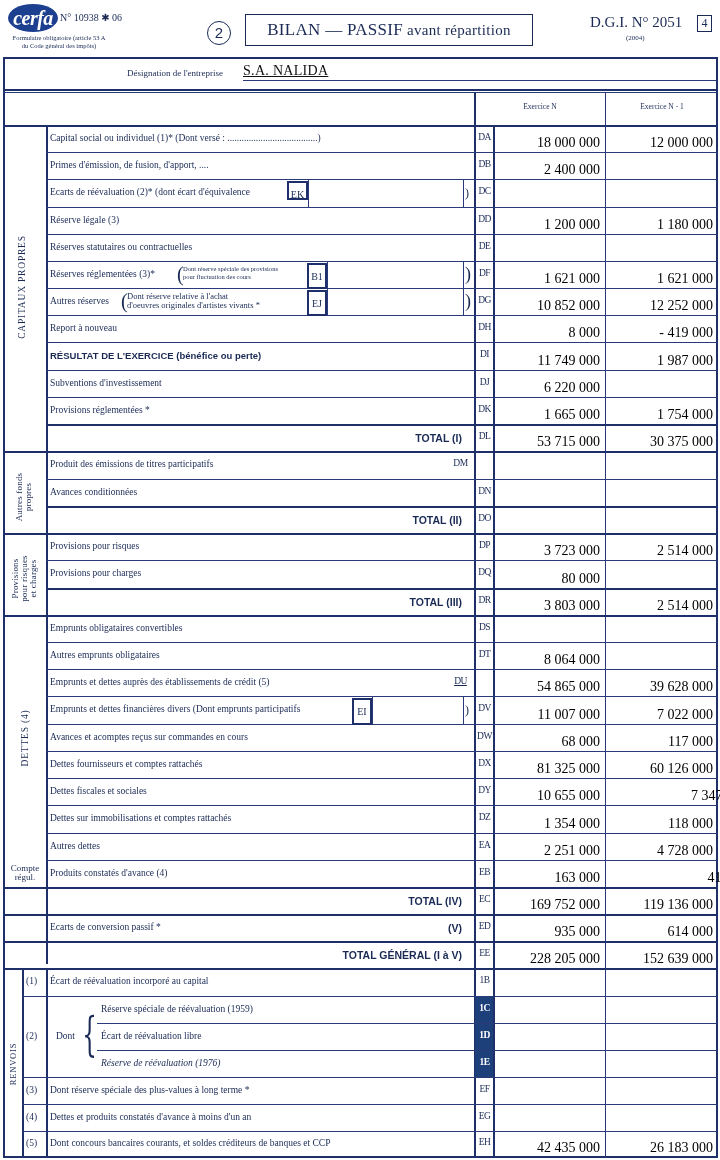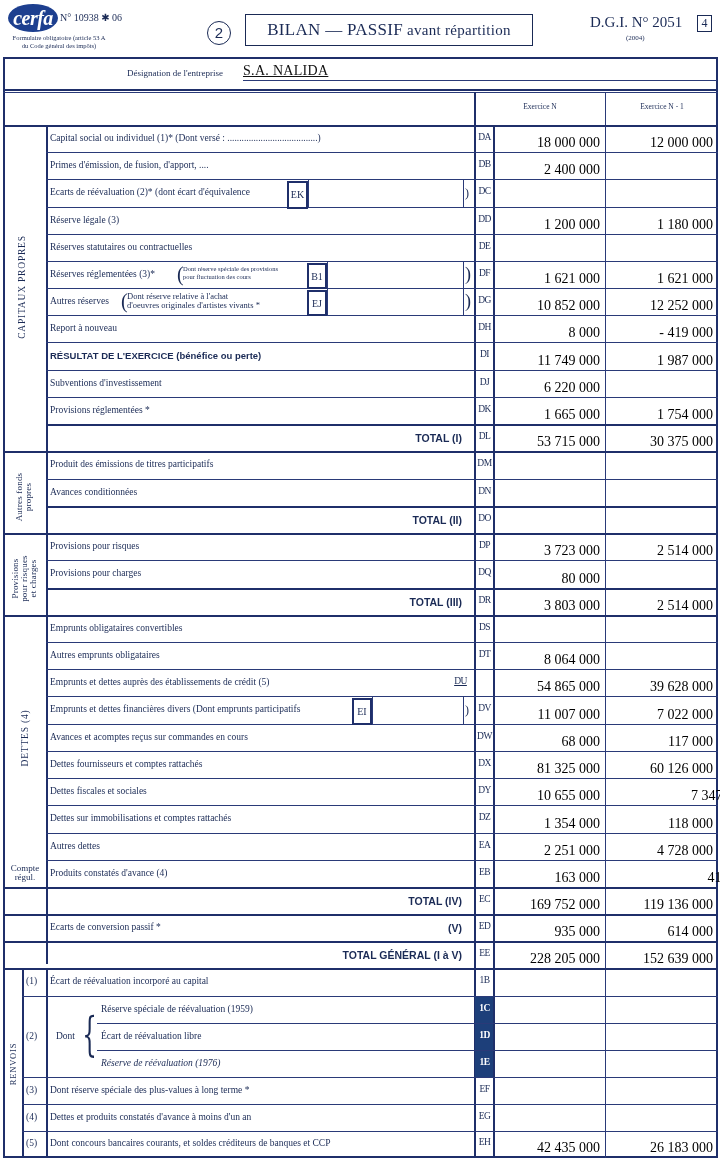--- a/index.html
+++ b/index.html
@@ -93,21 +93,21 @@
     <div class="row-code" style="left:475px;top:131.5px;">DA</div>
     <div class="val" style="left:495px;width:105px;top:135px;">18 000 000</div>
     <div class="val" style="left:607px;width:106px;top:135px;">12 000 000</div>
     <div class="hline" style="left:46px;top:179px;width:672px;"></div>
     <div class="row-label" style="left:50px;top:159.5px;">Primes d'émission, de fusion, d'apport, ....</div>
     <div class="row-code" style="left:475px;top:158.5px;">DB</div>
     <div class="val" style="left:495px;width:105px;top:162px;">2 400 000</div>
     <div class="val" style="left:607px;width:106px;top:162px;"></div>
     <div class="hline" style="left:46px;top:207px;width:672px;"></div>
     <div class="row-label" style="left:50px;top:187px;">Ecarts de réévaluation (2)* (dont écart d'équivalence</div>
-    <div class="inline-box" style="left:287px;top:181px;width:21px;height:28px;line-height:24px;">EK</div>
+    <div class="inline-box" style="left:287px;top:181px;width:21px;height:19px;line-height:24px;">EK</div>
     <div class="vline" style="left:308px;top:180px;height:28px;"></div>
     <div class="vline" style="left:463px;top:180px;height:28px;"></div>
     <div class="paren" style="left:465px;top:186px;">)</div>
     <div class="row-code" style="left:475px;top:186px;">DC</div>
     <div class="val" style="left:495px;width:105px;top:190px;"></div>
     <div class="val" style="left:607px;width:106px;top:190px;"></div>
     <div class="hline" style="left:46px;top:234px;width:672px;"></div>
     <div class="row-label" style="left:50px;top:214.5px;">Réserve légale (3)</div>
     <div class="row-code" style="left:475px;top:213.5px;">DD</div>
     <div class="val" style="left:495px;width:105px;top:217px;">1 200 000</div>
@@ -161,21 +161,21 @@
     <div class="row-code" style="left:475px;top:403.5px;">DK</div>
     <div class="val" style="left:495px;width:105px;top:407px;">1 665 000</div>
     <div class="val" style="left:607px;width:106px;top:407px;">1 754 000</div>
     <div class="hline thick" style="left:3px;top:451px;width:715px;"></div>
     <div class="total-label" style="left:150px;width:312px;top:431.5px;">TOTAL     (I)</div>
     <div class="row-code" style="left:475px;top:430.5px;">DL</div>
     <div class="val" style="left:495px;width:105px;top:434px;">53 715 000</div>
     <div class="val" style="left:607px;width:106px;top:434px;">30 375 000</div>
     <div class="hline" style="left:46px;top:479px;width:672px;"></div>
     <div class="row-label" style="left:50px;top:459px;">Produit des émissions de titres participatifs</div>
-    <div class="row-code" style="left:475px;top:458px;">DM</div>
+    <div class="row-code" style="left:451px;top:458px;">DM</div>
     <div class="val" style="left:495px;width:105px;top:462px;"></div>
     <div class="val" style="left:607px;width:106px;top:462px;"></div>
     <div class="hline thick" style="left:46px;top:506px;width:672px;"></div>
     <div class="row-label" style="left:50px;top:486.5px;">Avances conditionnées</div>
     <div class="row-code" style="left:475px;top:485.5px;">DN</div>
     <div class="val" style="left:495px;width:105px;top:489px;"></div>
     <div class="val" style="left:607px;width:106px;top:489px;"></div>
     <div class="hline thick" style="left:3px;top:533px;width:715px;"></div>
     <div class="total-label" style="left:150px;width:312px;top:513.5px;">TOTAL   (II)</div>
     <div class="row-code" style="left:475px;top:512.5px;">DO</div>

